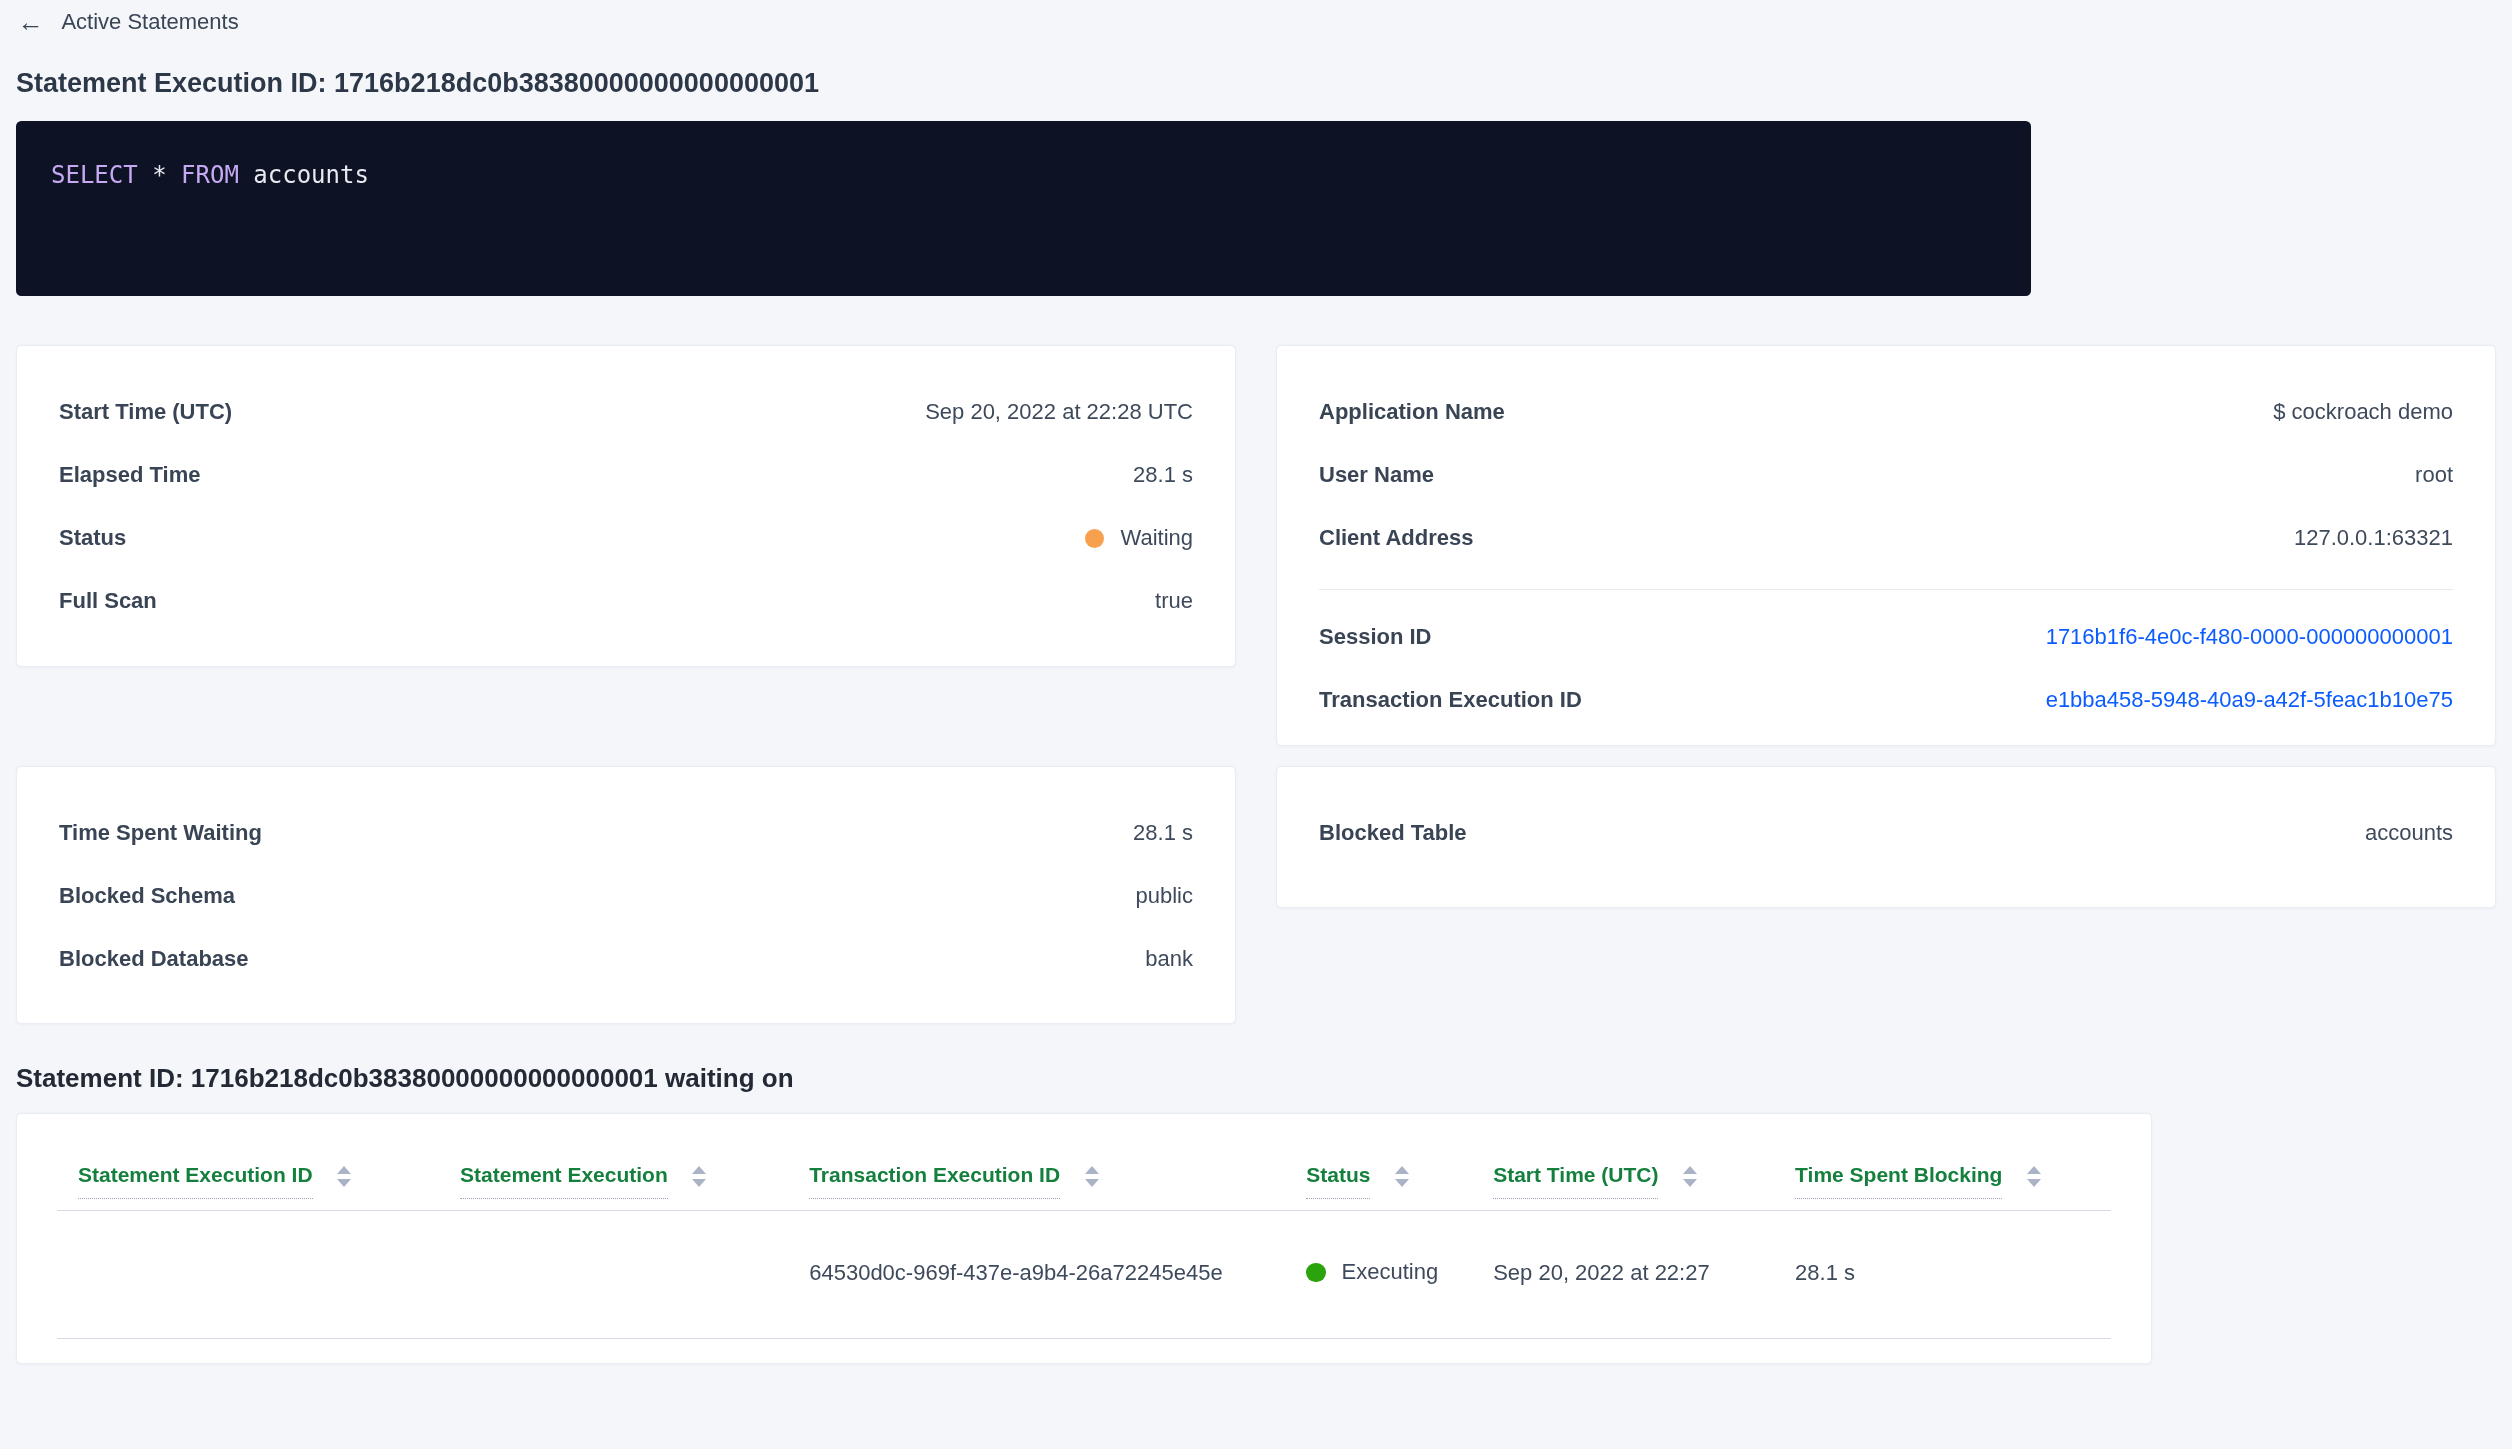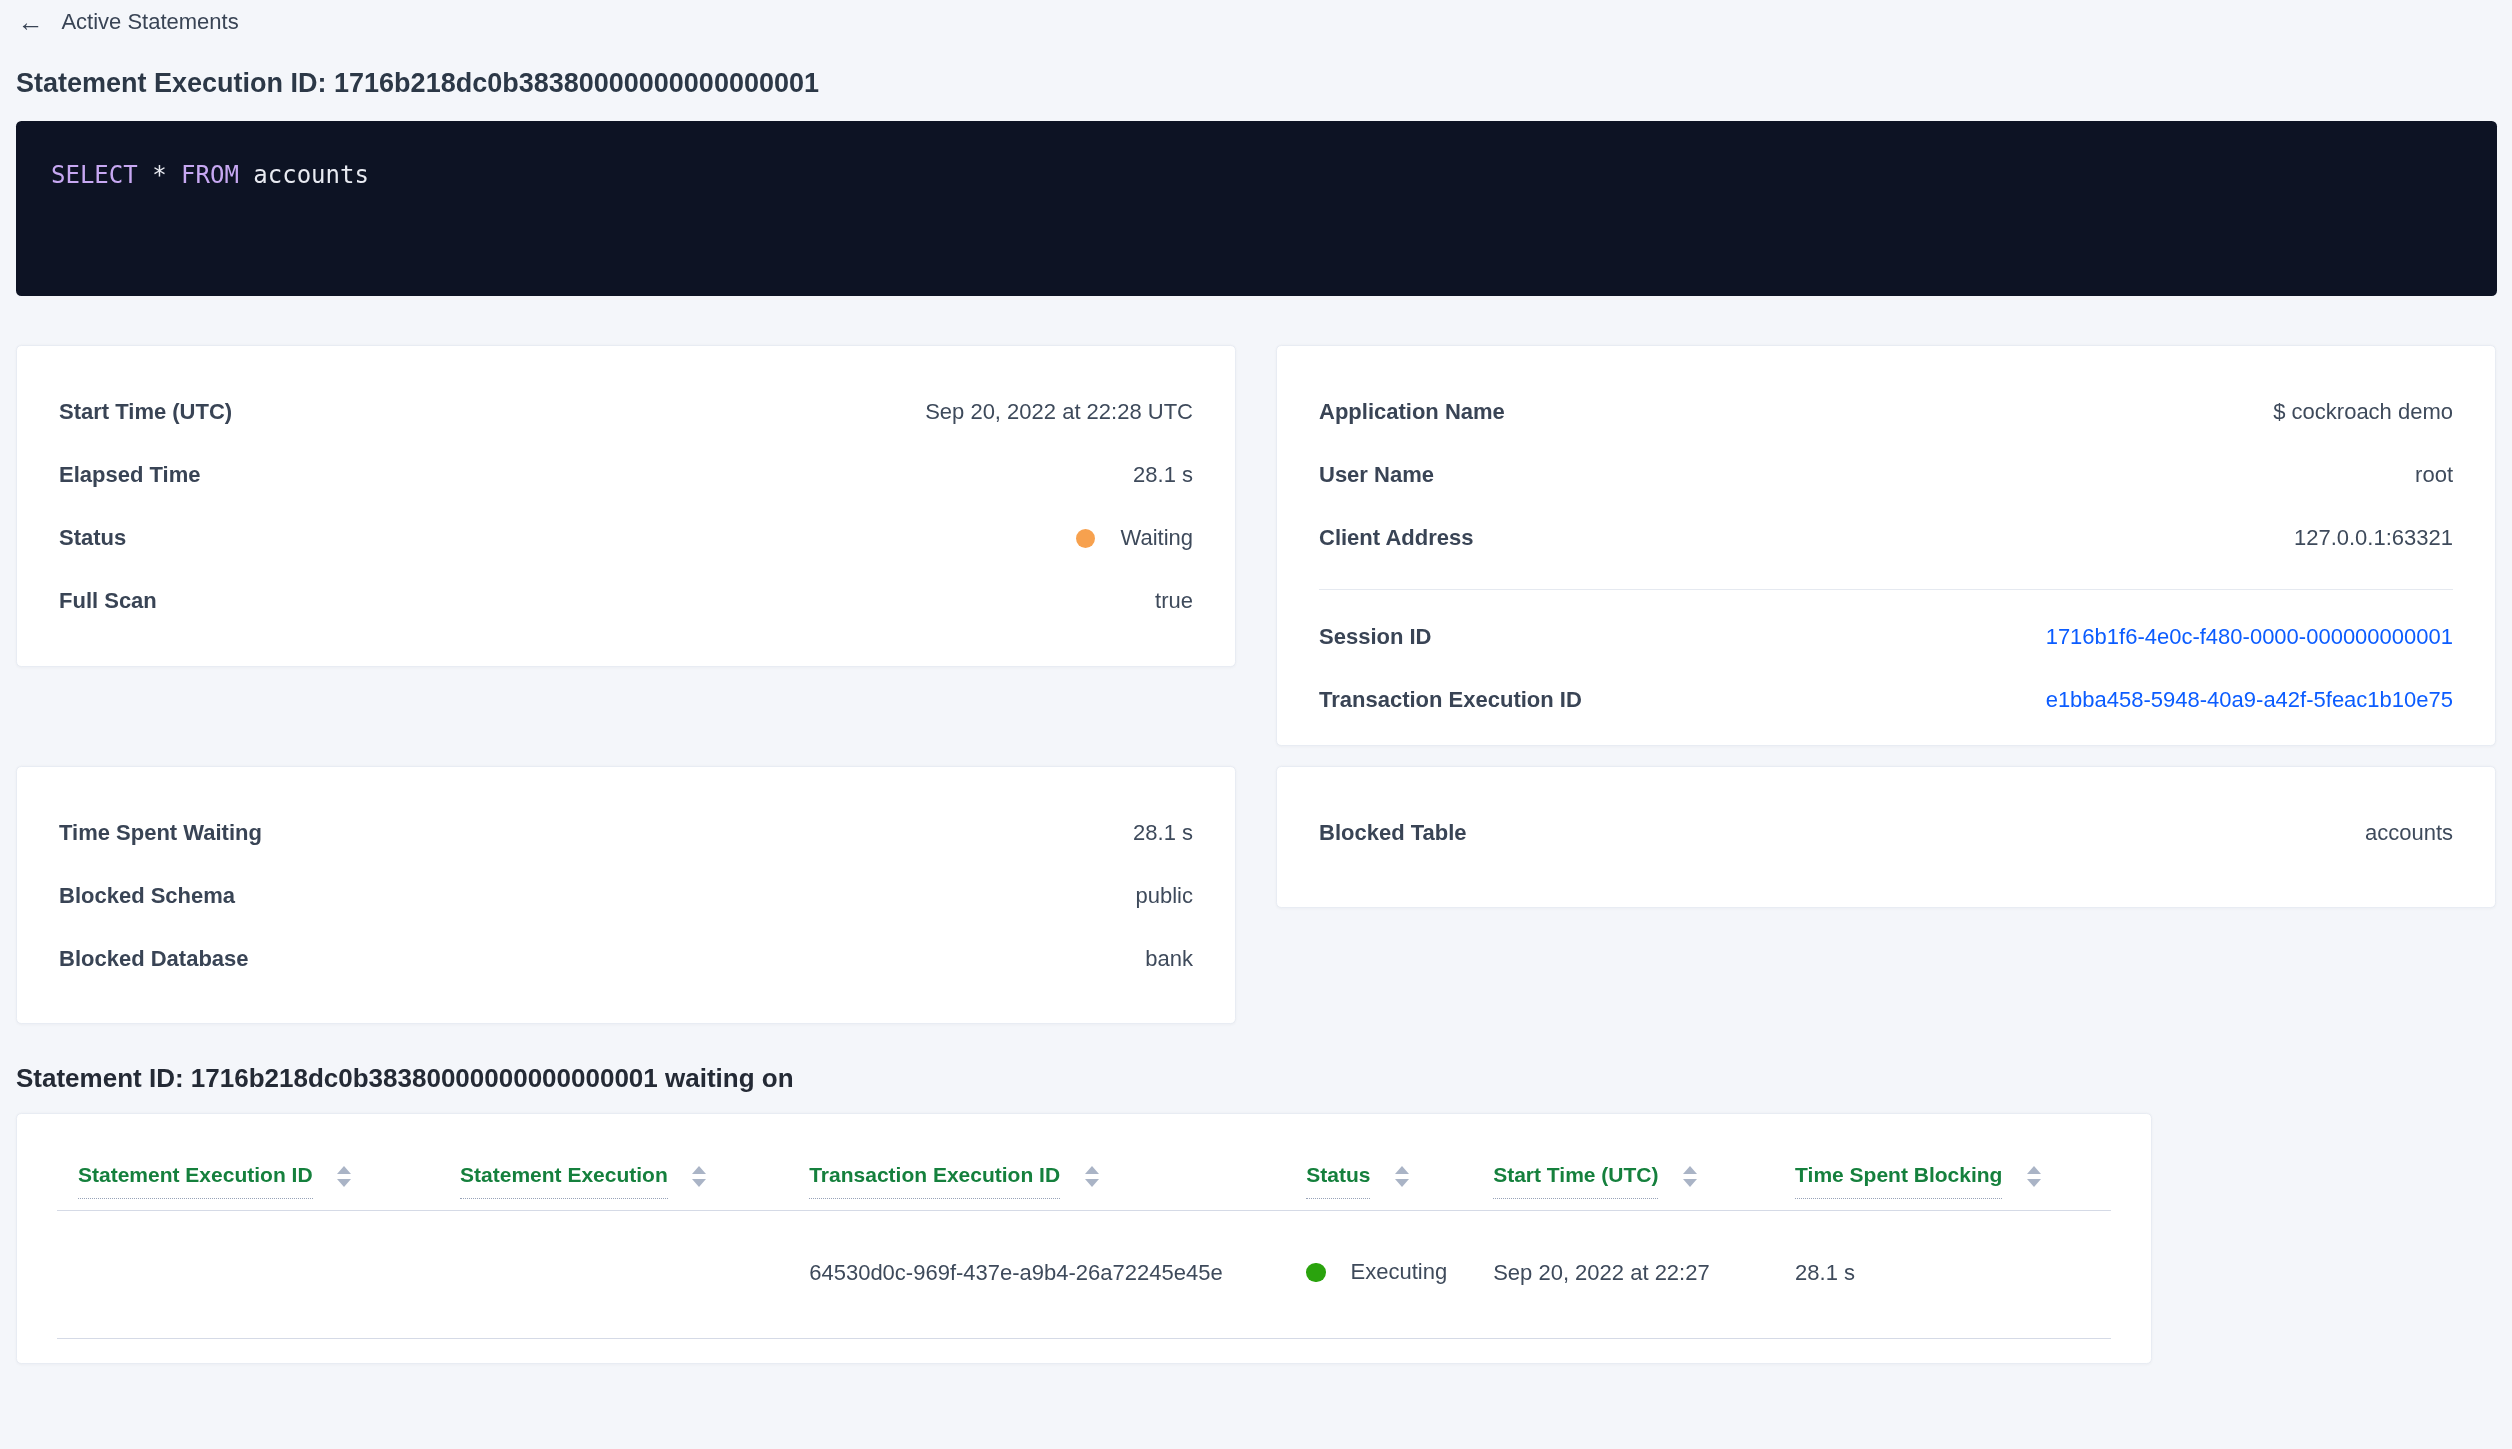--- a/index.html
+++ b/index.html
@@ -22,21 +22,21 @@
   
   .page-title {
     margin-top: 28px;
     font-size: 27px; font-weight: 700; color: #2c3847;
     line-height: 35px;
   }
 
   
   .sql-box {
     margin-top: 20px;
-    height: 175px; width: 2481px;
+    height: 175px; width: 2015px;
     background: #0d1324;
     border-radius: 5.3px;
     padding: 39px 35px;
     font-family: "DejaVu Sans Mono", "Liberation Mono", monospace;
     font-size: 24px; line-height: 30px;
     color: #e8eaf1;
     white-space: pre;
   }
   .sql-kw { color: #c7a8f2; }
 
@@ -60,21 +60,21 @@
     display: flex; justify-content: space-between; align-items: center;
     margin-bottom: 39px;
     font-size: 22px; line-height: 24px;
   }
   .kv-label { font-weight: 700; color: #394455; }
   .kv-value { color: #3e4a5b; text-align: left; }
   .kv-link { color: #0b5cff; text-decoration: none; cursor: pointer; }
 
   .divider { border: none; border-top: 0.9px solid #e5e9f0; margin: 0 0 35px 0; }
 
-  .status-value { display: inline-flex; align-items: center; gap: 25px; }
+  .status-value { display: inline-flex; align-items: center; gap: 16px; }
   .status-dot {
     width: 19.3px; height: 19.3px; border-radius: 50%;
     display: inline-block; flex: none;
   }
 
   
   .section-heading {
     font-size: 26px; font-weight: 700; color: #242a35; line-height: 32px;
   }
   .heading-contention { margin-top: 33px; }

